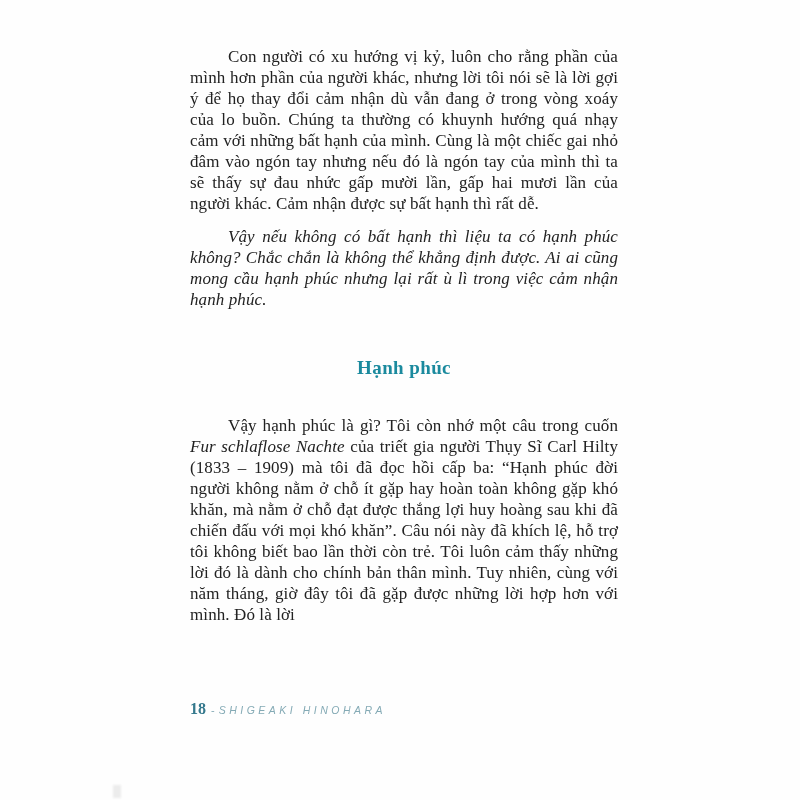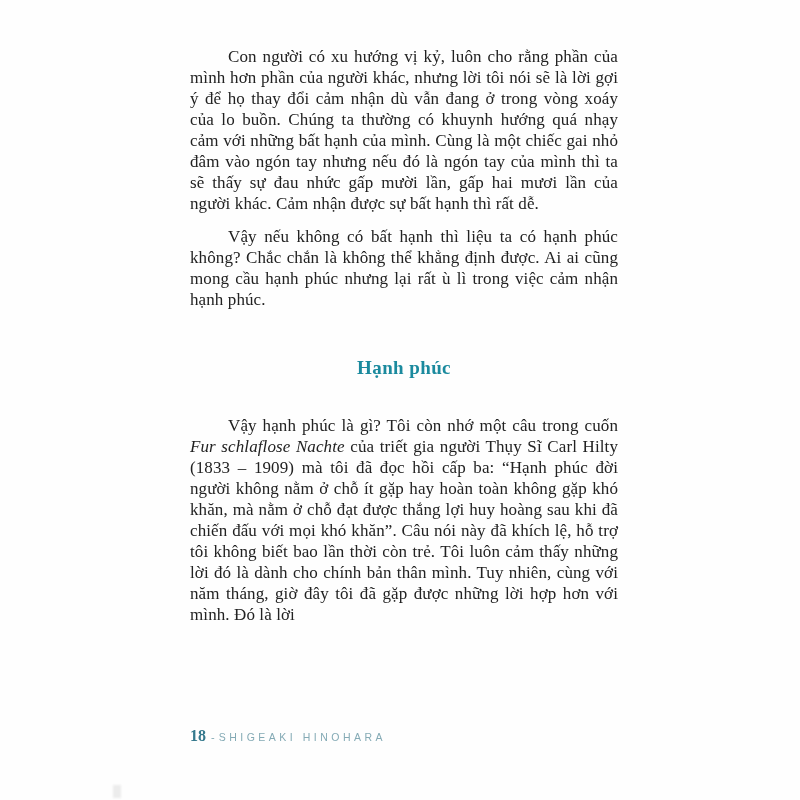--- a/index.html
+++ b/index.html
@@ -27,36 +27,36 @@
   }
   .body-para{
     font-size:17px;
     line-height:21px;
     color:var(--body-text);
     text-align:justify;
     text-indent:38px;
     letter-spacing:0.1px;
   }
   .body-para em{font-style:italic;}
-  .p2{margin-top:12px;}
+  .p2{margin-top:12px;font-style:italic;}
   .section-heading{
     margin-top:46px;
     text-align:center;
     font-family:Liberation Serif, serif;
     font-weight:bold;
     font-size:19px;
     line-height:23px;
     color:var(--heading-accent);
     letter-spacing:0.4px;
   }
   .section-heading .hl{display:block;}
   .p3{margin-top:36px;}
   .footer{
     position:absolute;
-    left:190px;top:727px;
+    left:190px;top:700px;
     display:flex;
     align-items:baseline;
     white-space:nowrap;
     text-align:center;
   }
   .pagenum{
     font-family:"Liberation Serif","DejaVu Serif",serif;
     font-weight:bold;
     font-size:16px;
     color:var(--footer-number);
@@ -65,20 +65,21 @@
     font-family:"Liberation Sans","DejaVu Sans",sans-serif;
     font-size:11px;
     color:var(--footer-author);
     margin:0 4px 0 5px;
   }
   .author{
     font-family:"Liberation Sans","DejaVu Sans",sans-serif;
     font-size:10.5px;
     letter-spacing:3.5px;
     color:var(--footer-author);
+    font-style:italic;
   }
   .scan-artifact{
     position:absolute;
     left:113px;top:785px;
     width:8px;height:13px;
     background:#ececec;
     filter:blur(1px);
   }
 </style>
 </head>

